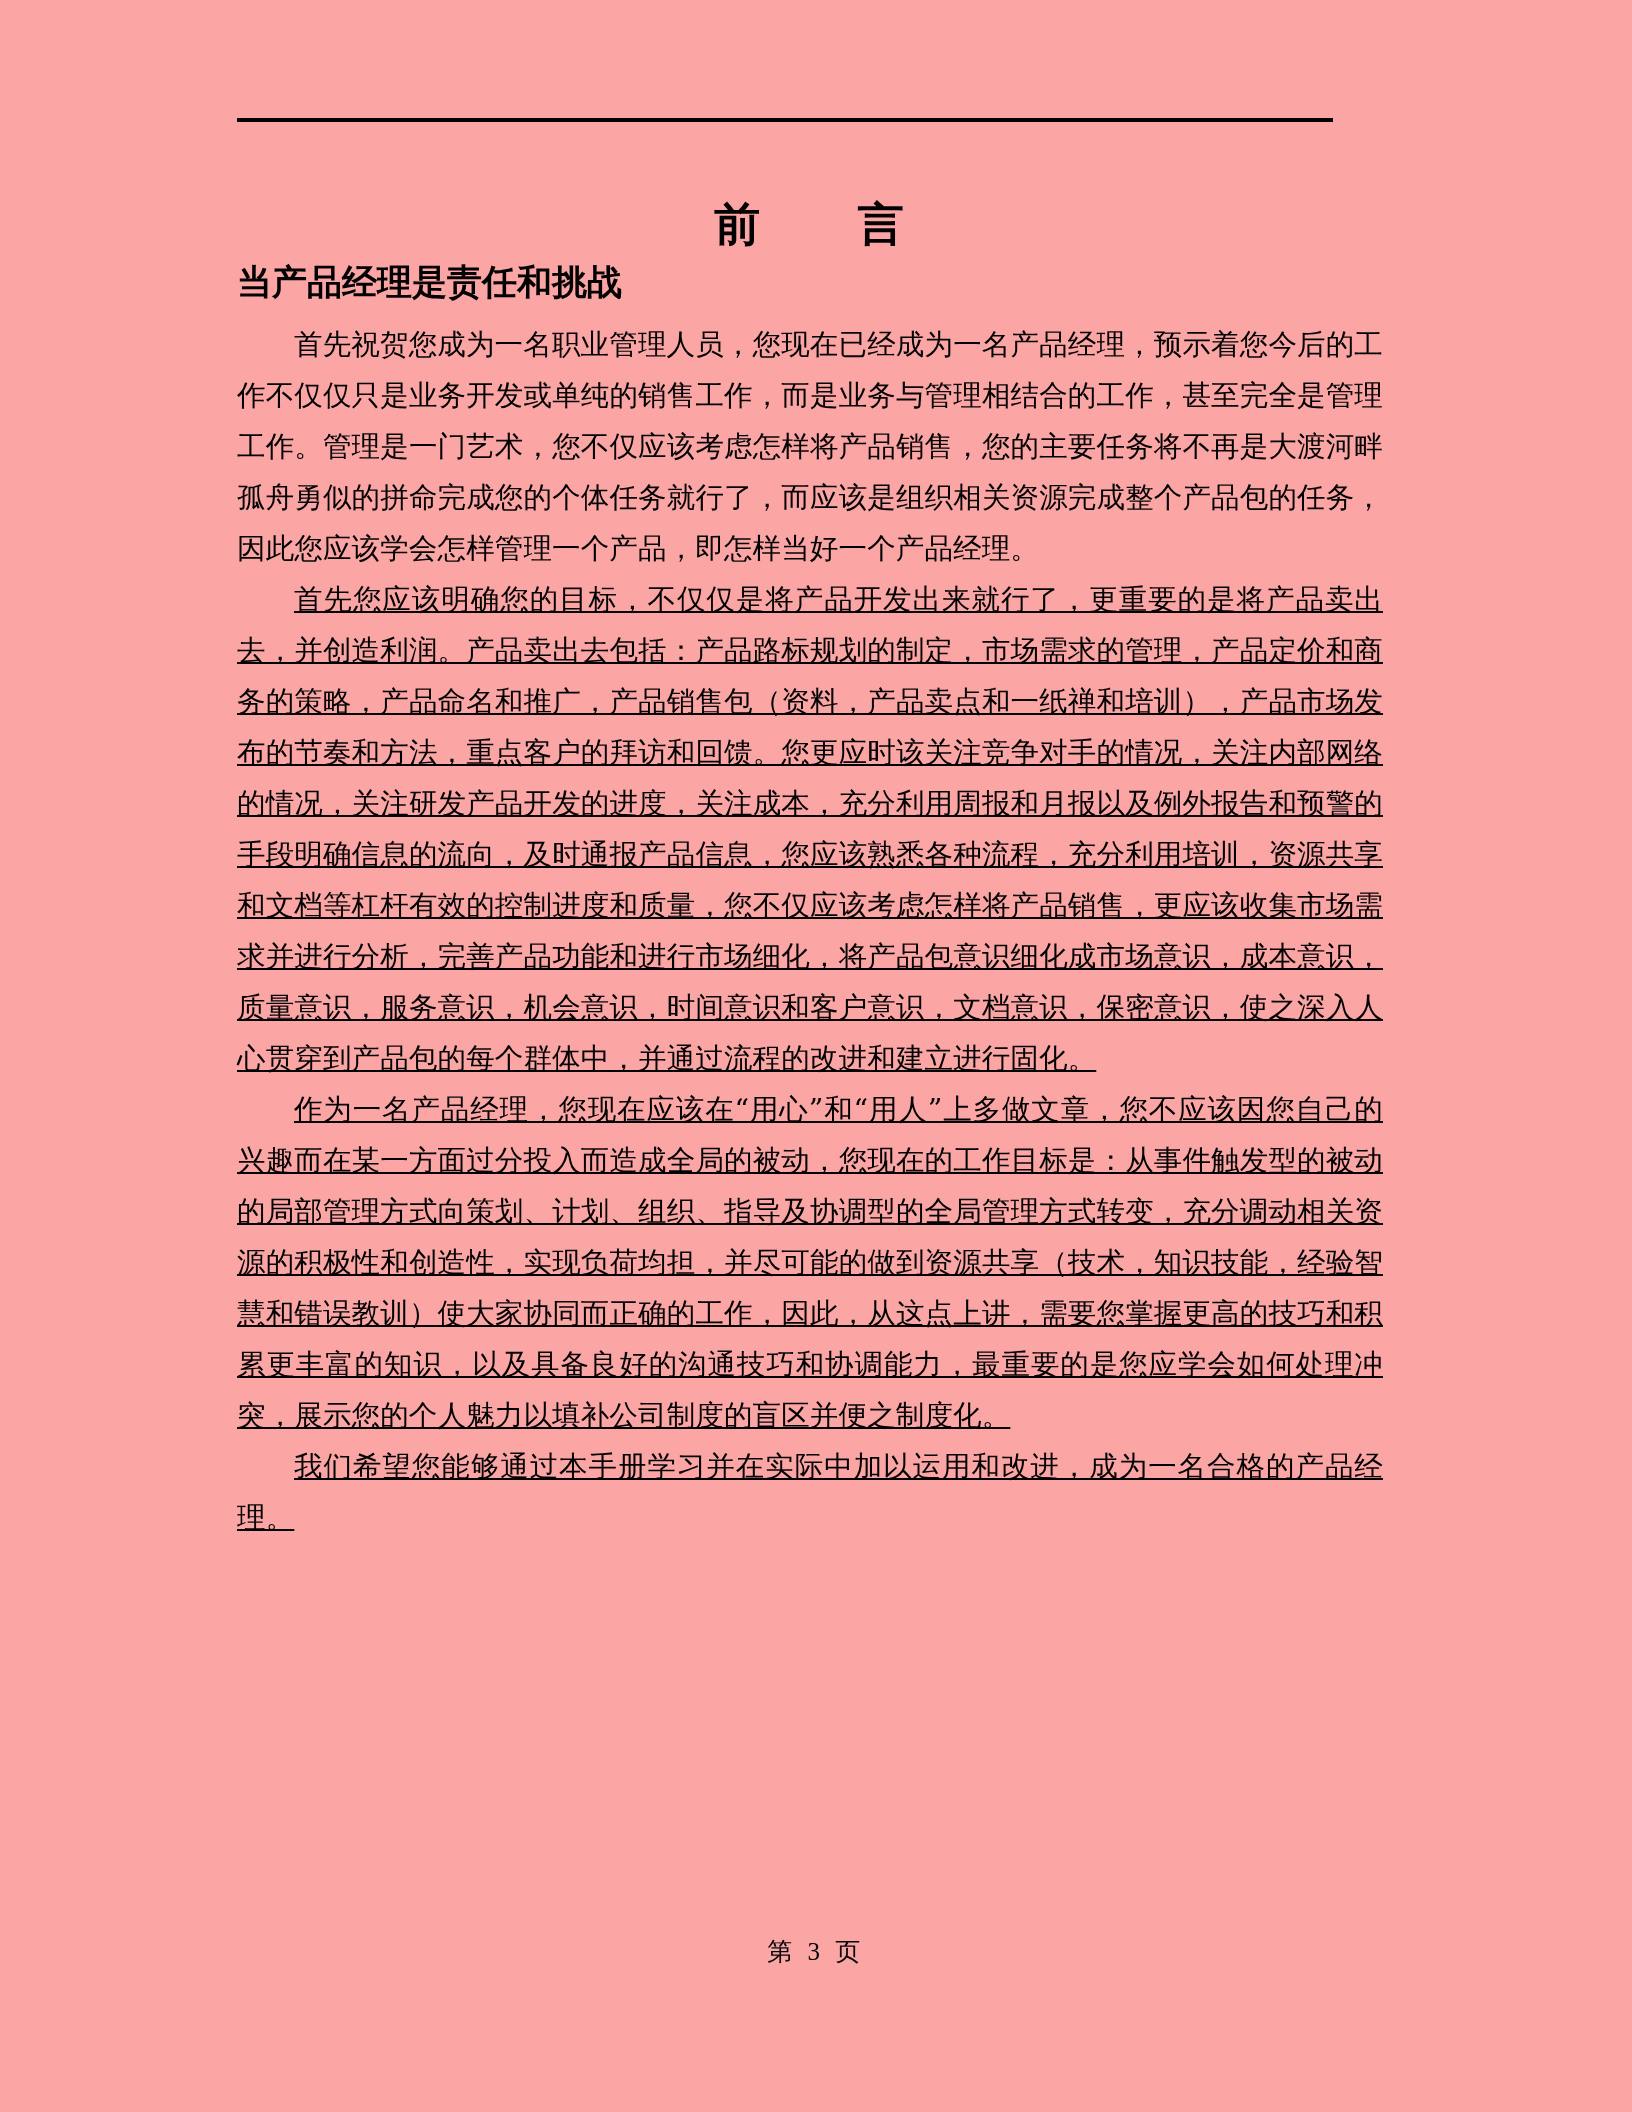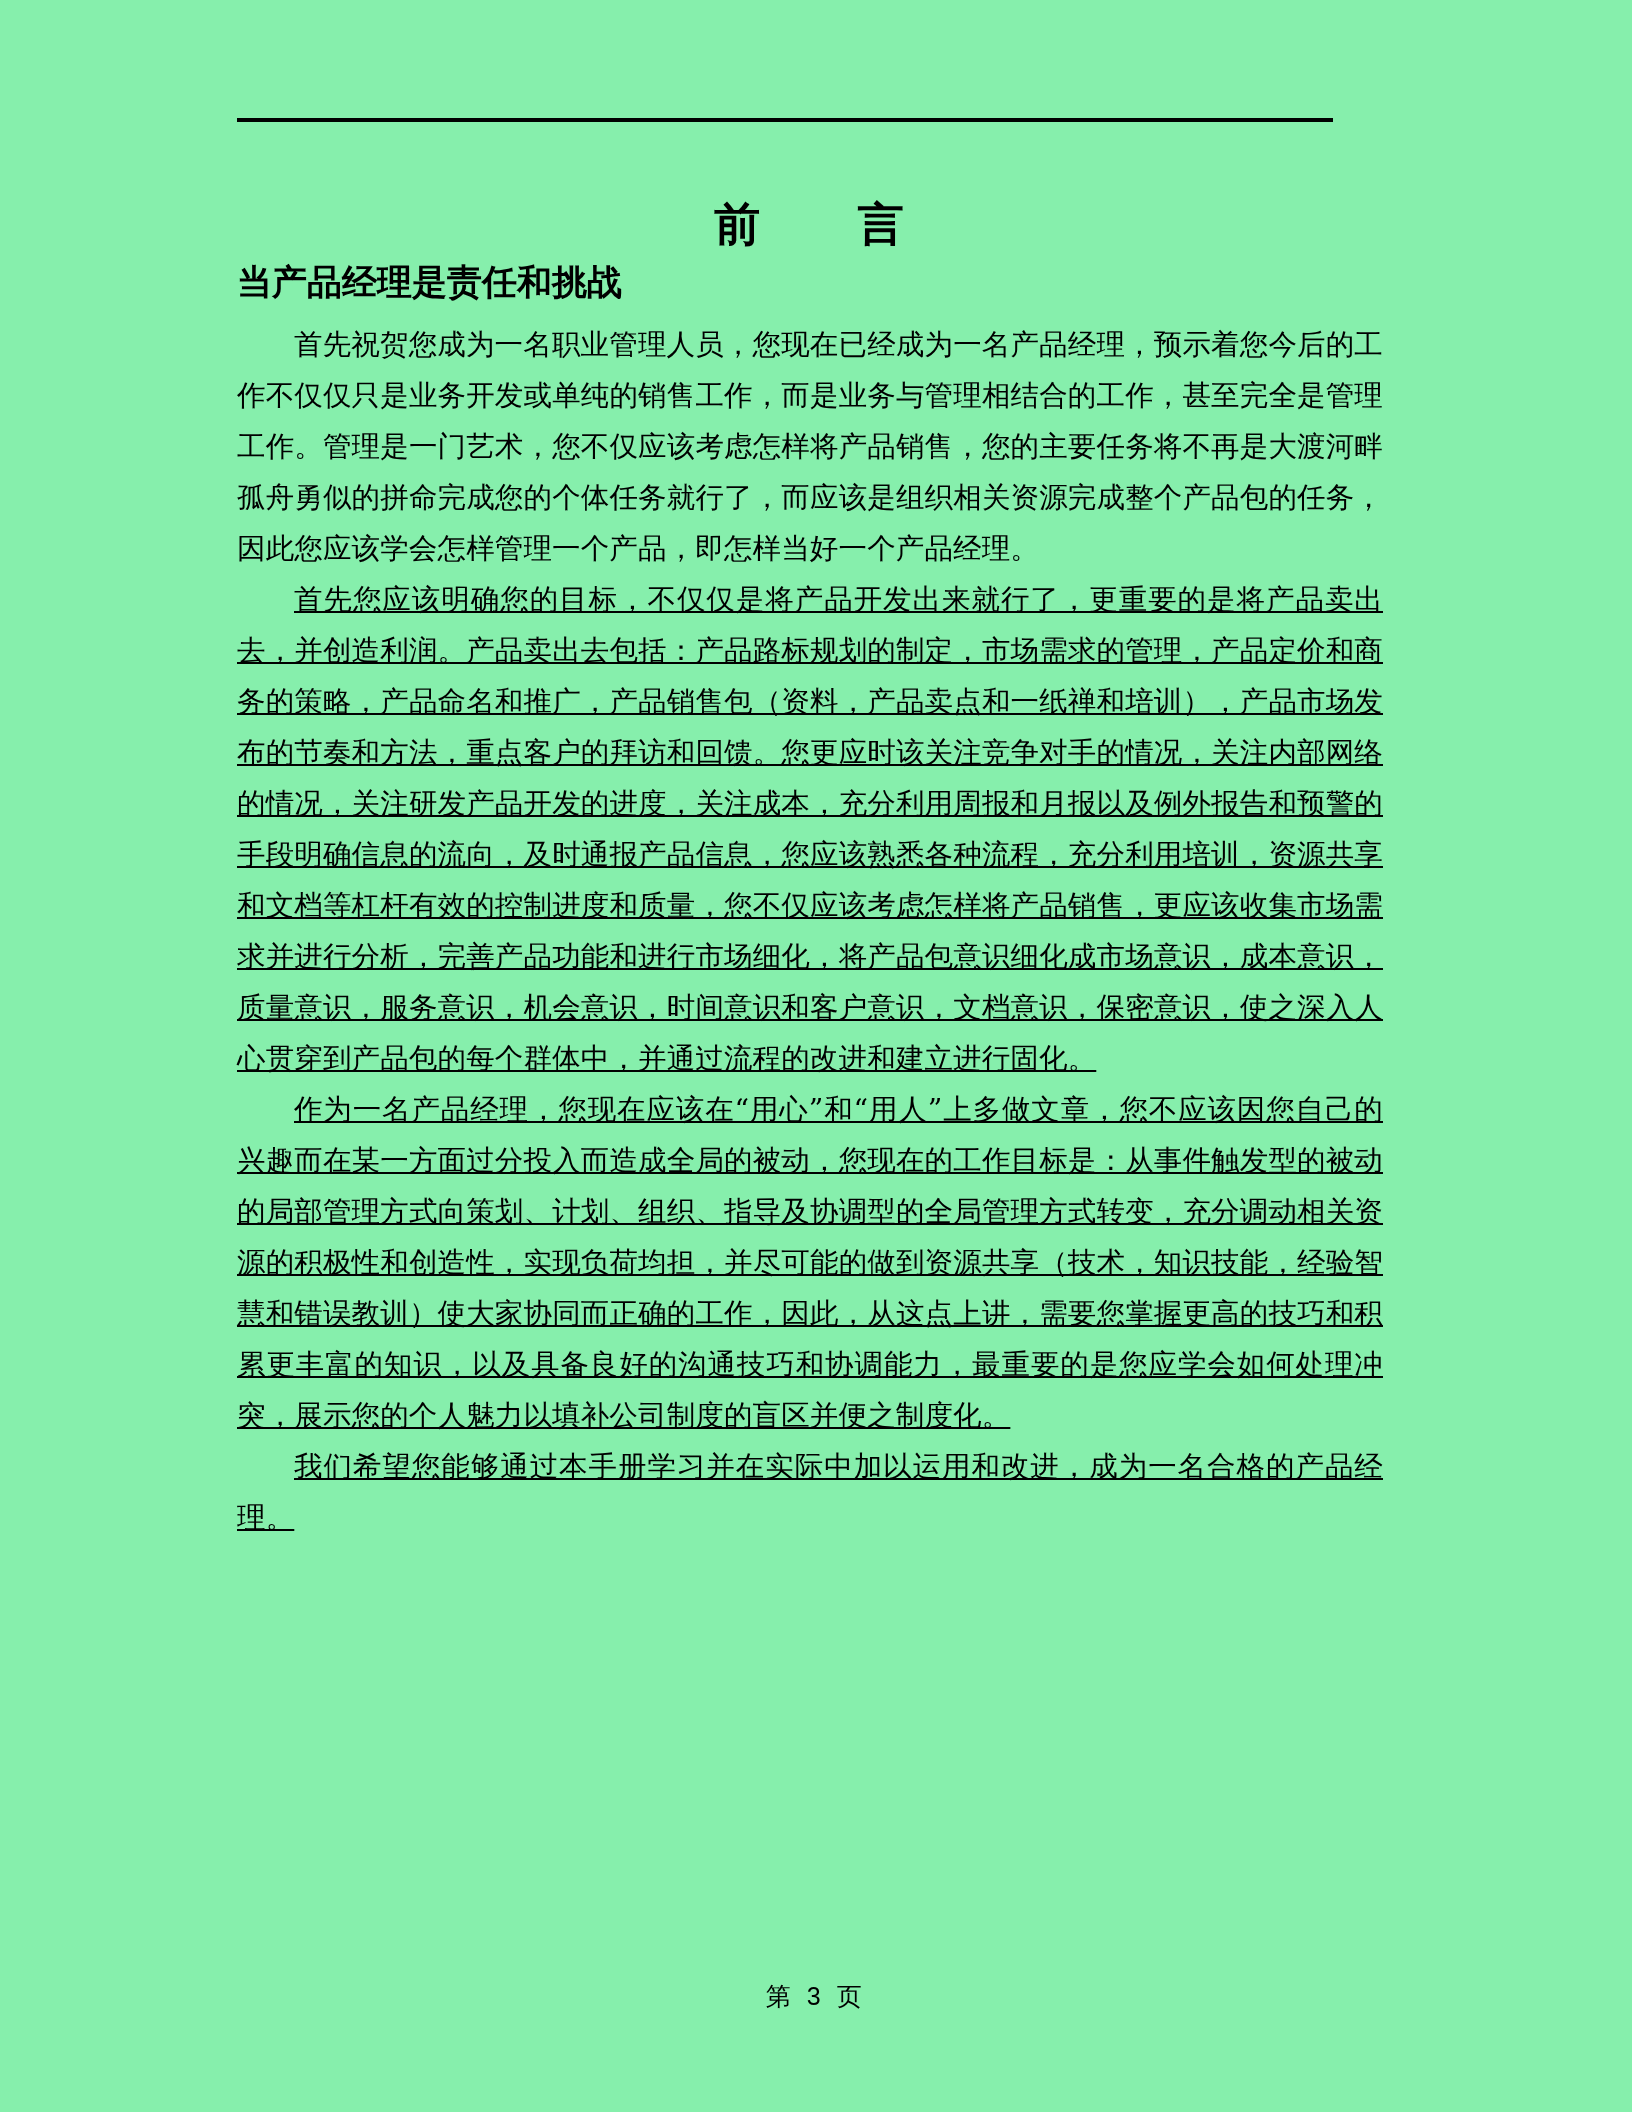--- a/index.html
+++ b/index.html
@@ -4,21 +4,21 @@
 <style>
   html, body {
     margin: 0;
     padding: 0;
     background: #ffffff;
   }
   .page {
     position: relative;
     width: 1632px;
     height: 2112px;
-    background: #86efac;
+    background: #fca5a5;
     margin: 0 auto;
     box-sizing: border-box;
     font-family: "DejaVu Serif", "Liberation Serif", serif;
     color: #000000;
     overflow: hidden;
   }
   .header-rule {
     position: absolute;
     left: 237px;
     top: 118px;
@@ -61,24 +61,24 @@
     white-space: normal;
   }
   .body-para + .body-para {
     margin-top: 0;
     text-decoration: underline;
   }
   .page-footer {
     position: absolute;
     left: 0;
     right: 0;
-    top: 1980px;
+    top: 1935px;
     text-align: center;
     font-size: 25px;
-    font-family: Liberation Sans, sans-serif;
+    font-family: Liberation Serif, serif;
     letter-spacing: 0.18em;
   }
 </style>
 </head>
 <body>
 
 <div class="page">
 
   <div class="header-rule"></div>
 

